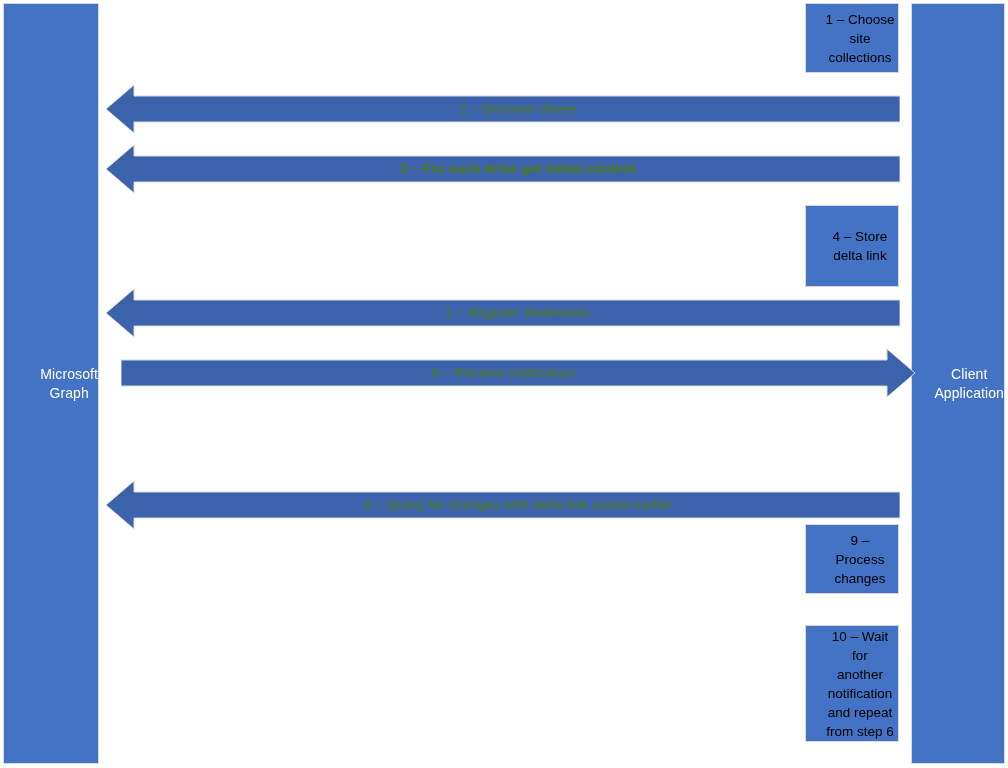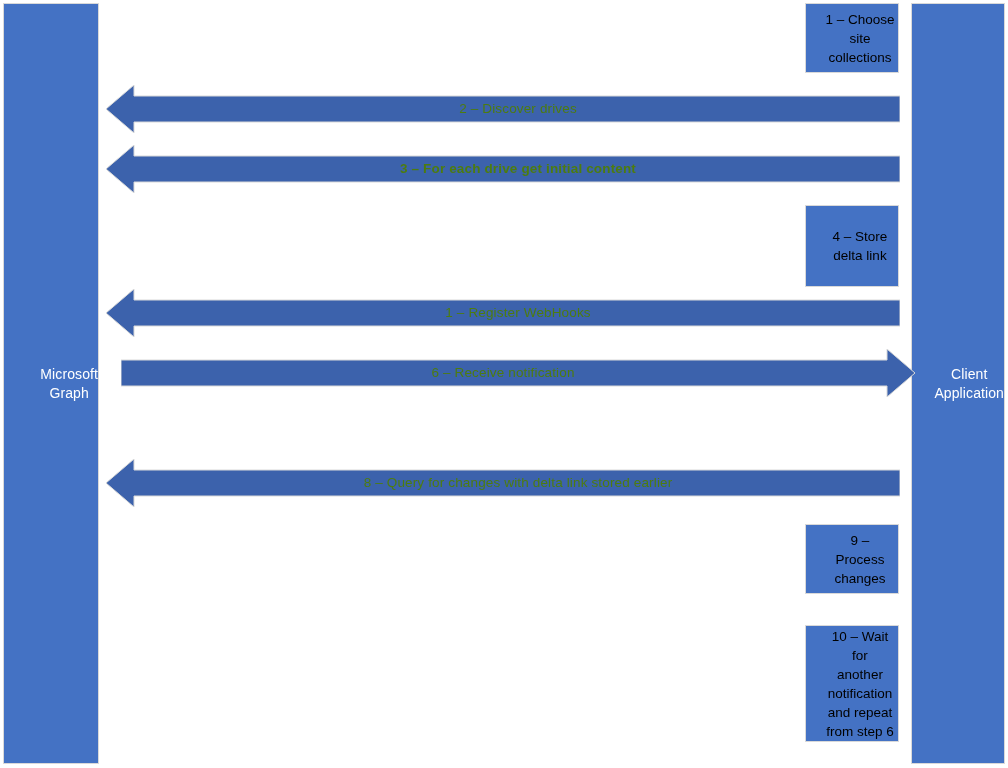--- a/index.html
+++ b/index.html
@@ -91,21 +91,21 @@
     letter-spacing: .15px;
   }
   .arrow.to-left  .arrow-label { padding-left: 30px; }
   .arrow.to-right .arrow-label { padding-right: 30px; }
 
   #arrow-2 { left: 106px; top: 85px;  width: 794px; }
   #arrow-3 { left: 106px; top: 145px; width: 794px; font-weight: bold; }
   #arrow-5 { left: 106px; top: 289px; width: 794px; }
   #arrow-6 { left: 114px; top: 349px; width: 794px; margin-left: 7px; }
   #arrow-7 { left: 106px; top: 409px; width: 794px; }
-  #arrow-8 { left: 106px; top: 459px; width: 794px; text-decoration: underline; }
+  #arrow-8 { left: 106px; top: 481px; width: 794px; text-decoration: underline; }
 </style>
 </head>
 <body>
 
 <div id="canvas">
 
   <div class="lifeline" id="lifeline-left">
     <span class="lifeline-label">Microsoft
 Graph</span>
   </div>

